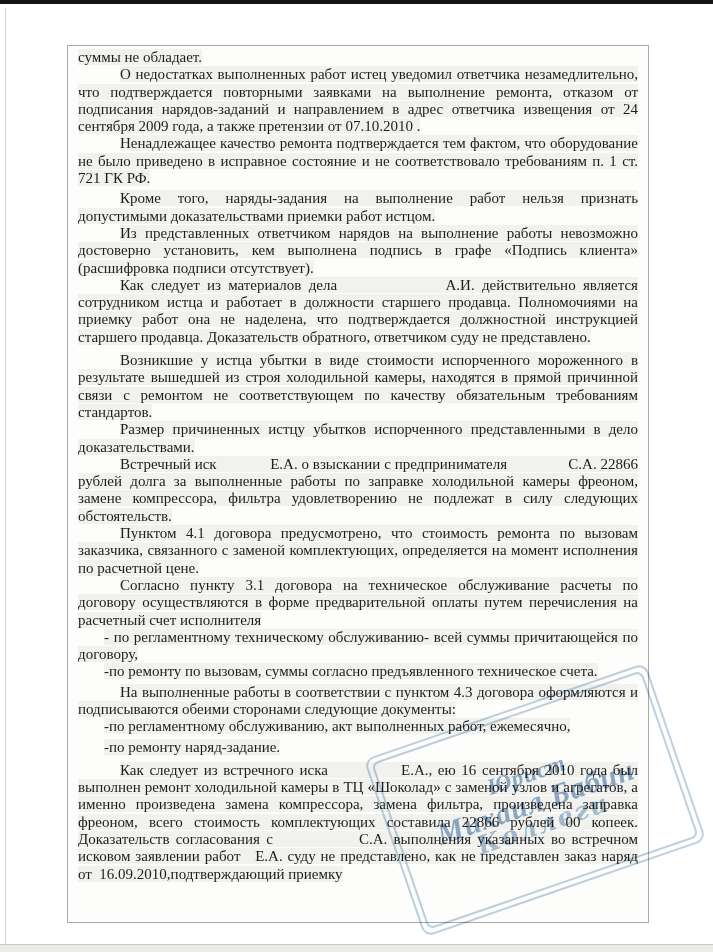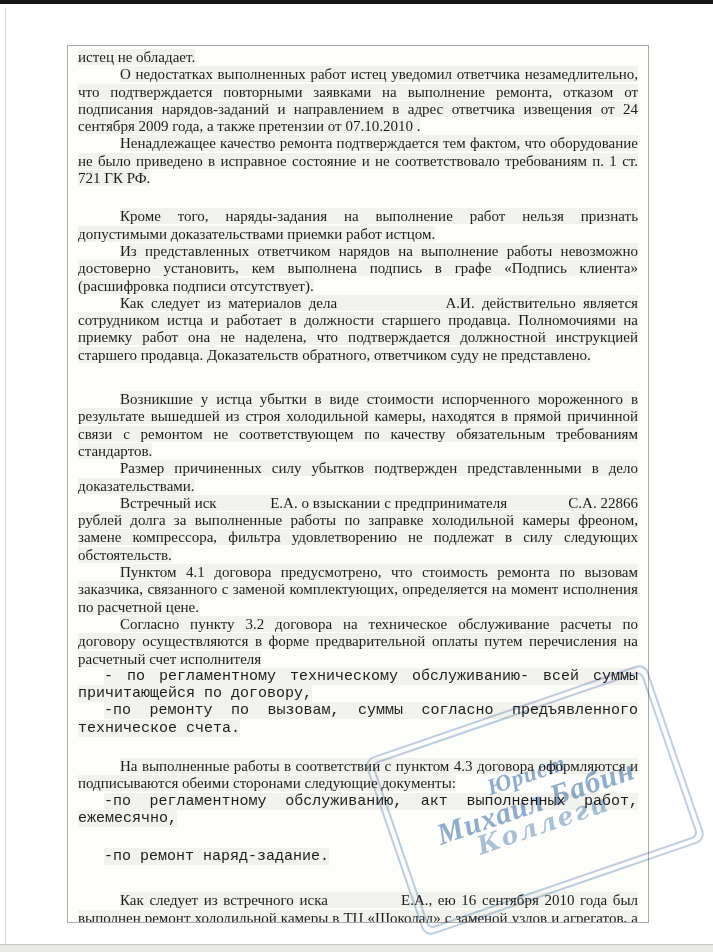--- a/index.html
+++ b/index.html
@@ -45,24 +45,24 @@
     color: #1d1d1d;
     text-align: justify;
   }
   .para { margin: 0; }
   .para .band {
     background: #f1f1ee;
     -webkit-box-decoration-break: clone;
     box-decoration-break: clone;
   }
   .para.indent { text-indent: 42px; }
-  .para.list { text-indent: 26px; font-family: Liberation Mono, monospace; }
+  .para.list { text-indent: 26px; }
   .para.gap-xs { margin-top: 0; }
-  .para.gap-sm { margin-top: 21px; }
-  .para.gap-lg { margin-top: 27px; border-radius: 23px; }
+  .para.gap-sm { margin-top: 3px; }
+  .para.gap-lg { margin-top: 6px; border-radius: 23px; }
 
   
   .stamp {
     position: absolute;
     left: 386px; top: 706px;
     width: 298px; height: 188px;
     transform: rotate(-19deg);
     border: 2px solid rgba(146, 176, 205, 0.60);
     border-radius: 10px;
     mix-blend-mode: multiply;
@@ -95,36 +95,36 @@
 </head>
 <body>
 
 <div class="screen">
 
   <div class="top-bar"></div>
   <div class="left-edge-line"></div>
 
   <section class="doc-page">
     <div class="doc-body">
-        <p class="para plain"><span class="band">истец не обладает.</span></p>
+        <p class="para plain"><span class="band">суммы не обладает.</span></p>
         <p class="para indent"><span class="band">О недостатках выполненных работ истец уведомил ответчика незамедлительно, что подтверждается повторными заявками на выполнение ремонта, отказом от подписания нарядов-заданий и направлением в адрес ответчика извещения от 24 сентября 2009 года, а также претензии от 07.10.2010 .</span></p>
         <p class="para indent"><span class="band">Ненадлежащее качество ремонта подтверждается тем фактом, что оборудование не было приведено в исправное состояние и не соответствовало требованиям п. 1 ст. 721 ГК РФ.</span></p>
         <p class="para indent gap-sm"><span class="band">Кроме того, наряды-задания на выполнение работ нельзя признать допустимыми доказательствами приемки работ истцом.</span></p>
         <p class="para indent"><span class="band">Из представленных ответчиком нарядов на выполнение работы невозможно достоверно установить, кем выполнена подпись в графе «Подпись клиента» (расшифровка подписи отсутствует).</span></p>
         <p class="para indent gap-xs"><span class="band">Как следует из материалов дела&nbsp;&nbsp;&nbsp;&nbsp;&nbsp;&nbsp;&nbsp;&nbsp;&nbsp;&nbsp;&nbsp;&nbsp;&nbsp;&nbsp; А.И. действительно является сотрудником истца и работает в должности старшего продавца. Полномочиями на приемку работ она не наделена, что подтверждается должностной инструкцией старшего продавца. Доказательств обратного, ответчиком суду не представлено.</span></p>
         <p class="para indent gap-lg"><span class="band">Возникшие у истца убытки в виде стоимости испорченного мороженного в результате вышедшей из строя холодильной камеры, находятся в прямой причинной связи с ремонтом не соответствующем по качеству обязательным требованиям стандартов.</span></p>
-        <p class="para indent"><span class="band">Размер причиненных силу убытков подтвержден представленными в дело доказательствами.</span></p>
+        <p class="para indent"><span class="band">Размер причиненных истцу убытков испорченного представленными в дело доказательствами.</span></p>
         <p class="para indent"><span class="band">Встречный иск&nbsp;&nbsp;&nbsp;&nbsp;&nbsp;&nbsp;&nbsp;&nbsp;&nbsp;&nbsp;&nbsp;&nbsp;&nbsp; Е.А. о взыскании с предпринимателя&nbsp;&nbsp;&nbsp;&nbsp;&nbsp;&nbsp;&nbsp;&nbsp;&nbsp;&nbsp;&nbsp;&nbsp;&nbsp;&nbsp;&nbsp; С.А. 22866 рублей долга за выполненные работы по заправке холодильной камеры фреоном, замене компрессора, фильтра удовлетворению не подлежат в силу следующих обстоятельств.</span></p>
         <p class="para indent"><span class="band">Пунктом 4.1 договора предусмотрено, что стоимость ремонта по вызовам заказчика, связанного с заменой комплектующих, определяется на момент исполнения по расчетной цене.</span></p>
-        <p class="para indent"><span class="band">Согласно пункту 3.2 договора на техническое обслуживание расчеты по договору осуществляются в форме предварительной оплаты путем перечисления на расчетный счет исполнителя</span></p>
+        <p class="para indent"><span class="band">Согласно пункту 3.1 договора на техническое обслуживание расчеты по договору осуществляются в форме предварительной оплаты путем перечисления на расчетный счет исполнителя</span></p>
         <p class="para list"><span class="band">- по регламентному техническому обслуживанию- всей суммы причитающейся по договору,</span></p>
         <p class="para list"><span class="band">-по ремонту по вызовам, суммы согласно предъявленного техническое счета.</span></p>
         <p class="para indent gap-sm"><span class="band">На выполненные работы в соответствии с пунктом 4.3 договора оформляются и подписываются обеими сторонами следующие документы:</span></p>
         <p class="para list"><span class="band">-по регламентному обслуживанию, акт выполненных работ, ежемесячно,</span></p>
-        <p class="para list gap-sm"><span class="band">-по ремонт наряд-задание.</span></p>
+        <p class="para list gap-sm"><span class="band">-по ремонту наряд-задание.</span></p>
         <p class="para indent gap-lg"><span class="band">Как следует из встречного иска&nbsp;&nbsp;&nbsp;&nbsp;&nbsp;&nbsp;&nbsp;&nbsp;&nbsp;&nbsp;&nbsp;&nbsp; Е.А., ею 16 сентября 2010 года был выполнен ремонт холодильной камеры в ТЦ «Шоколад» с заменой узлов и агрегатов, а именно произведена замена компрессора, замена фильтра, произведена заправка фреоном, всего стоимость комплектующих составила 22866 рублей 00 копеек. Доказательств согласования с&nbsp;&nbsp;&nbsp;&nbsp;&nbsp;&nbsp;&nbsp;&nbsp;&nbsp;&nbsp;&nbsp;&nbsp;&nbsp; С.А. выполнения указанных во встречном исковом заявлении работ&nbsp;&nbsp; Е.А. суду не представлено, как не представлен заказ наряд от&nbsp; 16.09.2010,подтверждающий приемку</span></p>
       </div>
   </section>
 
   <div class="stamp">
     <div class="stamp-inner">
       <div class="stamp-line1">Юрист</div>
       <div class="stamp-line2">Михаил Бабин</div>
       <div class="stamp-line3">Коллеги</div>
     </div>

